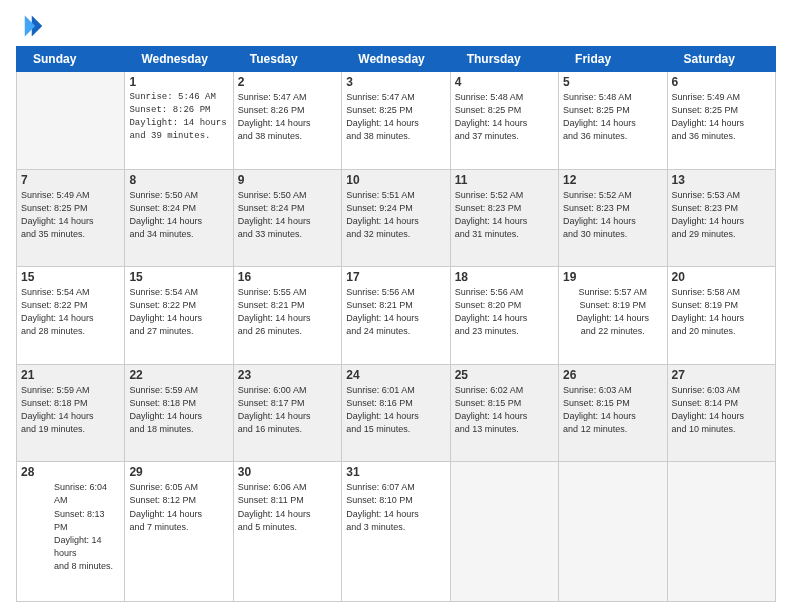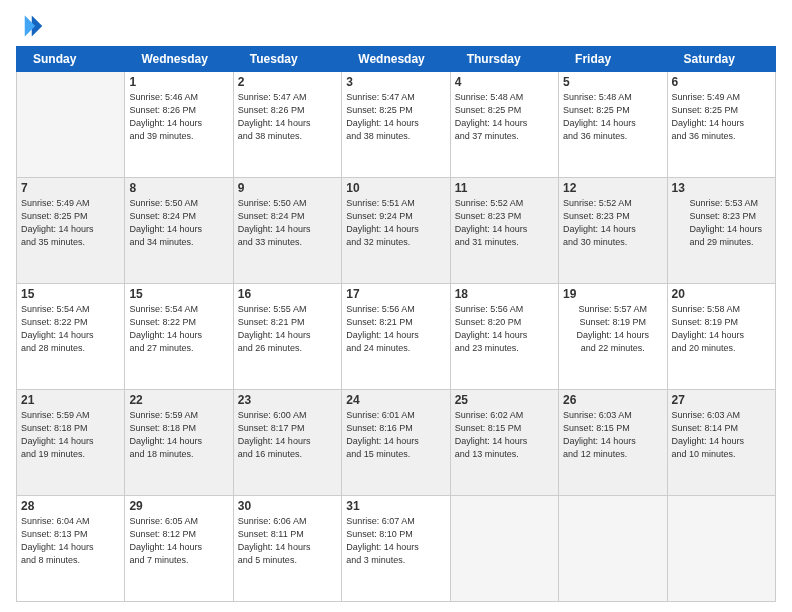--- a/index.html
+++ b/index.html
@@ -126,21 +126,21 @@
           <th>Thursday</th>
           <th>Friday</th>
           <th>Saturday</th>
         </tr>
     </thead>
     <tbody id="calendar-body">
     <tr>
           <td class="empty"></td>
           <td>
             <span class="day-num">1</span>
-            <div class="day-info" style="white-space: pre-line;">Sunrise: 5:46 AM
+            <div class="day-info" style="white-space: pre-line; font-family: Liberation Mono, monospace;">Sunrise: 5:46 AM
 Sunset: 8:26 PM
 Daylight: 14 hours
 and 39 minutes.</div>
           </td>
           <td>
             <span class="day-num">2</span>
             <div class="day-info" style="white-space: pre-line;">Sunrise: 5:47 AM
 Sunset: 8:26 PM
 Daylight: 14 hours
 and 38 minutes.</div>
@@ -212,21 +212,21 @@
           </td>
           <td>
             <span class="day-num">12</span>
             <div class="day-info" style="white-space: pre-line;">Sunrise: 5:52 AM
 Sunset: 8:23 PM
 Daylight: 14 hours
 and 30 minutes.</div>
           </td>
           <td>
             <span class="day-num">13</span>
-            <div class="day-info" style="white-space: pre-line; margin-left: 18px;">Sunrise: 5:53 AM
+            <div class="day-info" style="white-space: pre-line;">Sunrise: 5:53 AM
 Sunset: 8:23 PM
 Daylight: 14 hours
 and 29 minutes.</div>
           </td>
         </tr>
         <tr>
           <td>
             <span class="day-num">15</span>
             <div class="day-info" style="white-space: pre-line;">Sunrise: 5:54 AM
 Sunset: 8:22 PM
@@ -323,21 +323,21 @@
             <span class="day-num">27</span>
             <div class="day-info" style="white-space: pre-line;">Sunrise: 6:03 AM
 Sunset: 8:14 PM
 Daylight: 14 hours
 and 10 minutes.</div>
           </td>
         </tr>
         <tr>
           <td>
             <span class="day-num">28</span>
-            <div class="day-info" style="white-space: pre-line;">Sunrise: 6:04 AM
+            <div class="day-info" style="white-space: pre-line; margin-left: 33px;">Sunrise: 6:04 AM
 Sunset: 8:13 PM
 Daylight: 14 hours
 and 8 minutes.</div>
           </td>
           <td>
             <span class="day-num">29</span>
             <div class="day-info" style="white-space: pre-line;">Sunrise: 6:05 AM
 Sunset: 8:12 PM
 Daylight: 14 hours
 and 7 minutes.</div>

